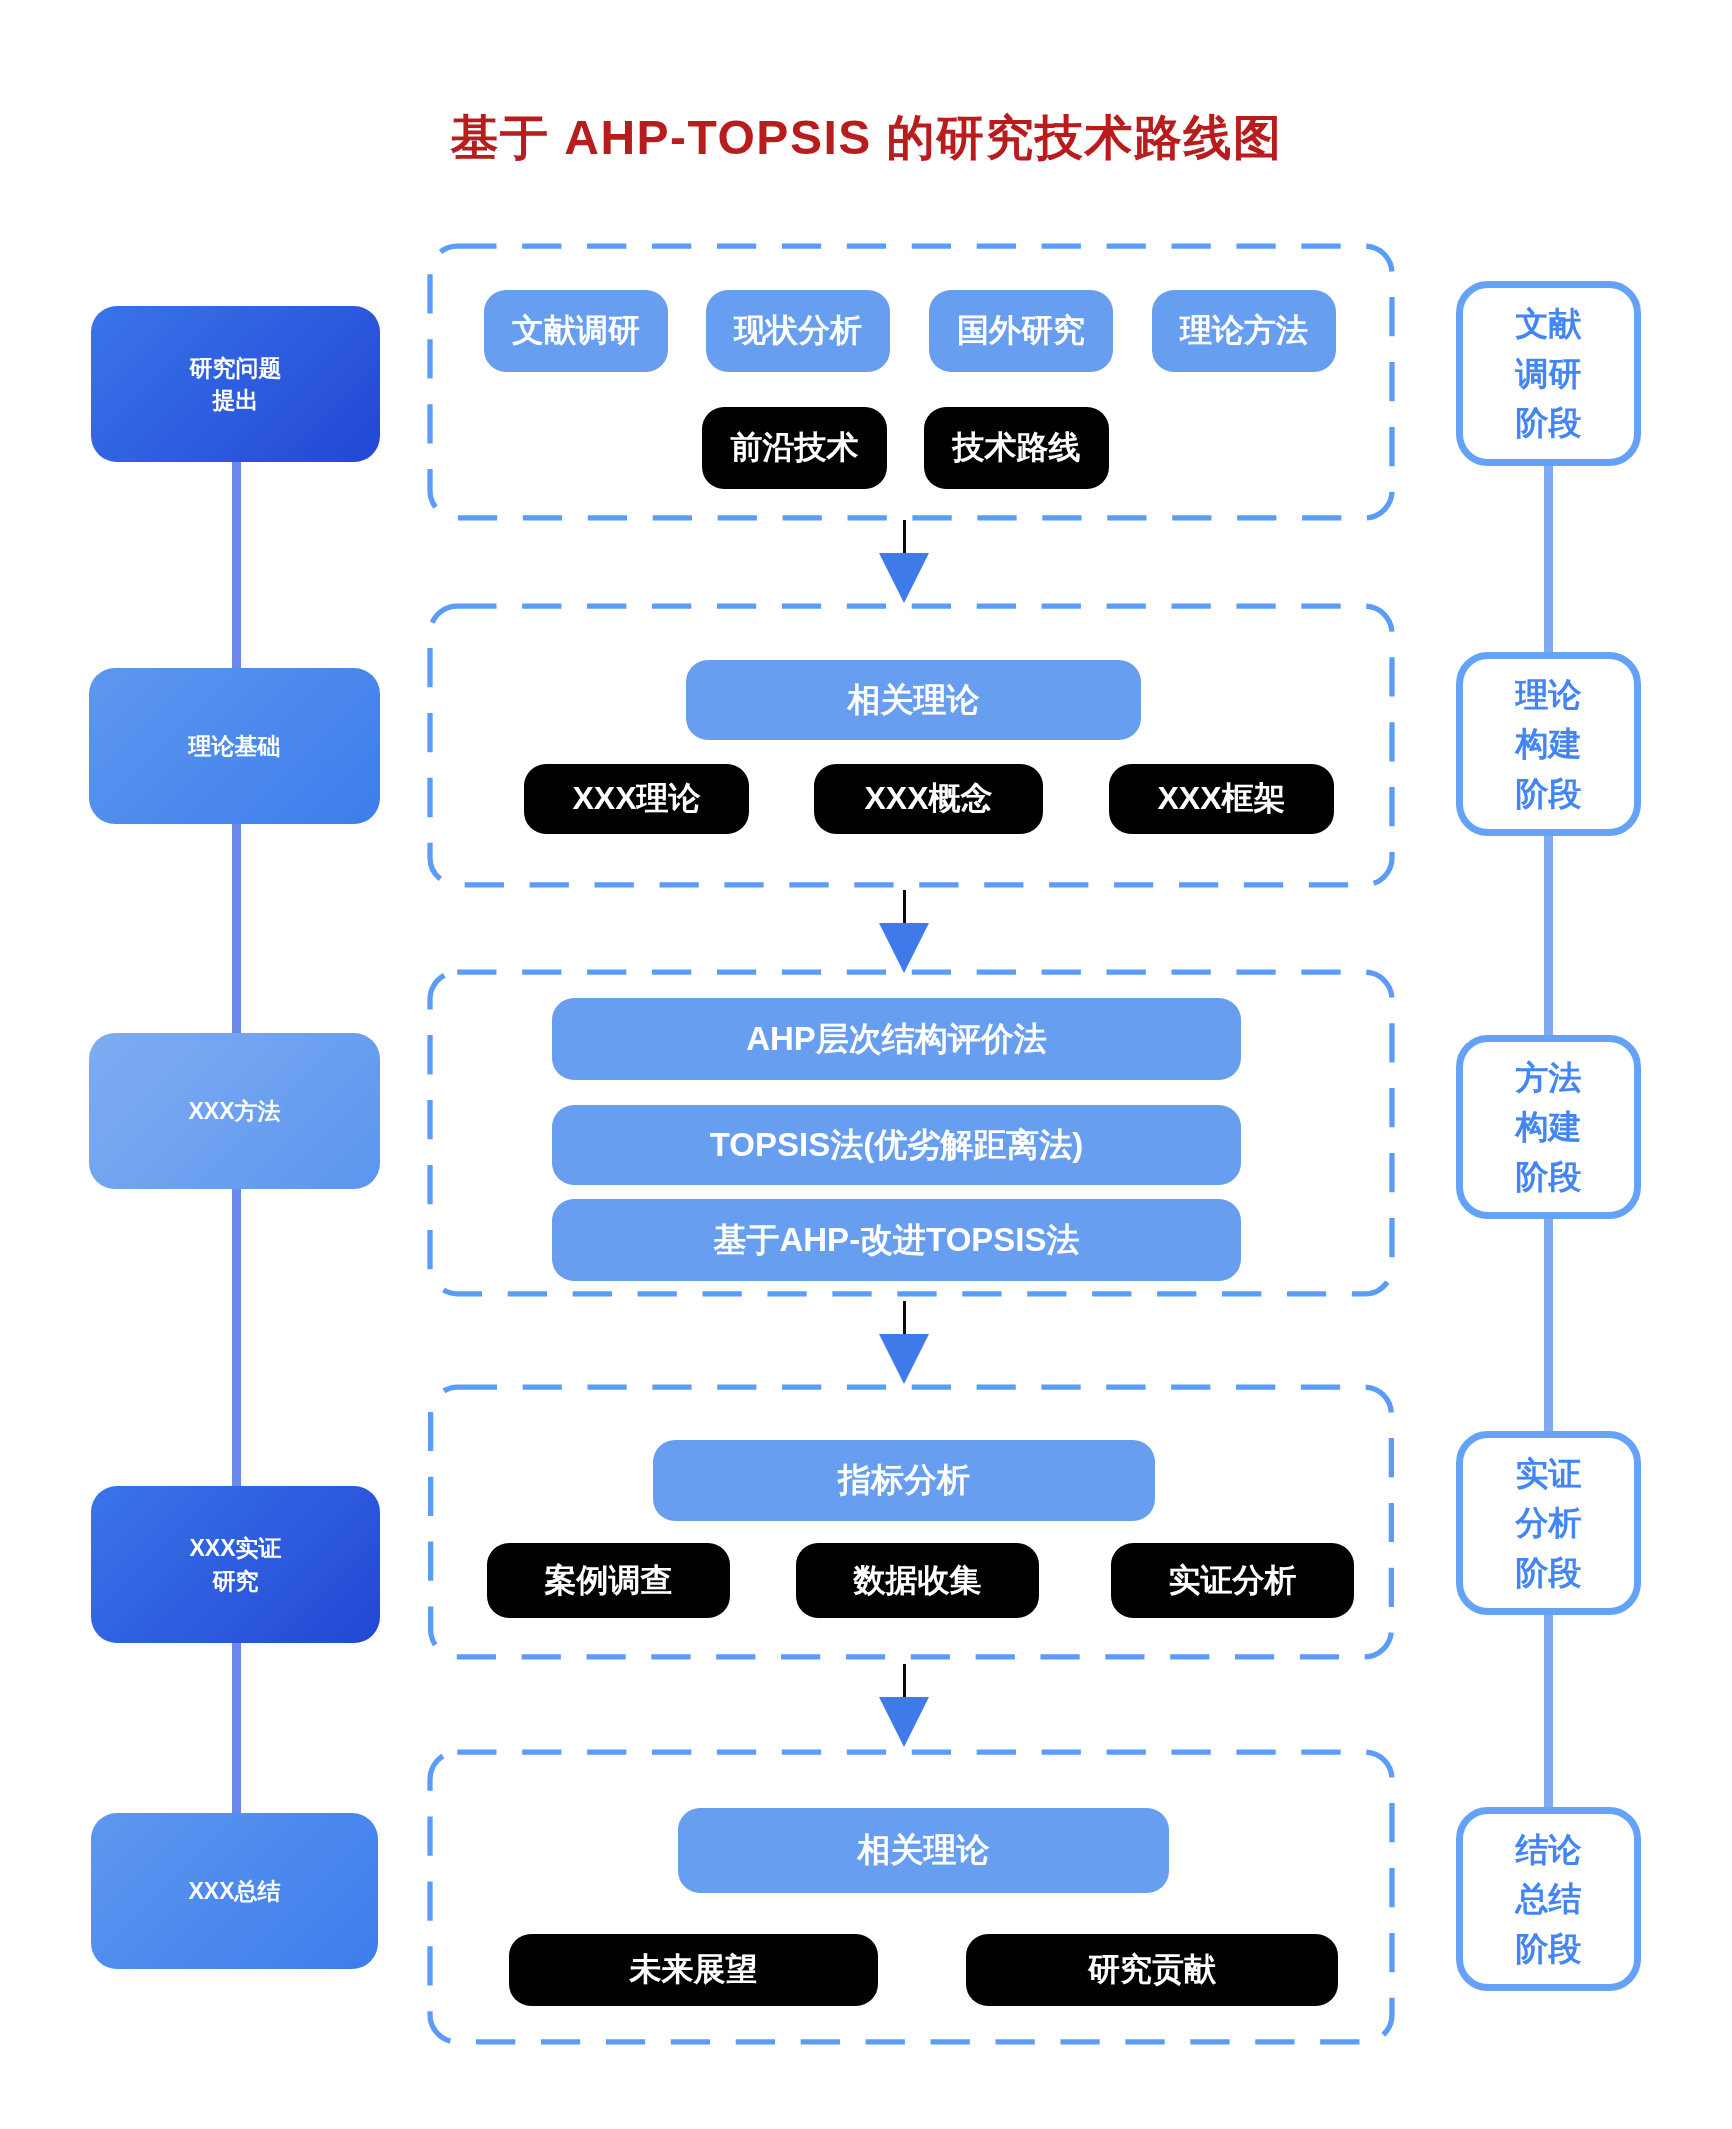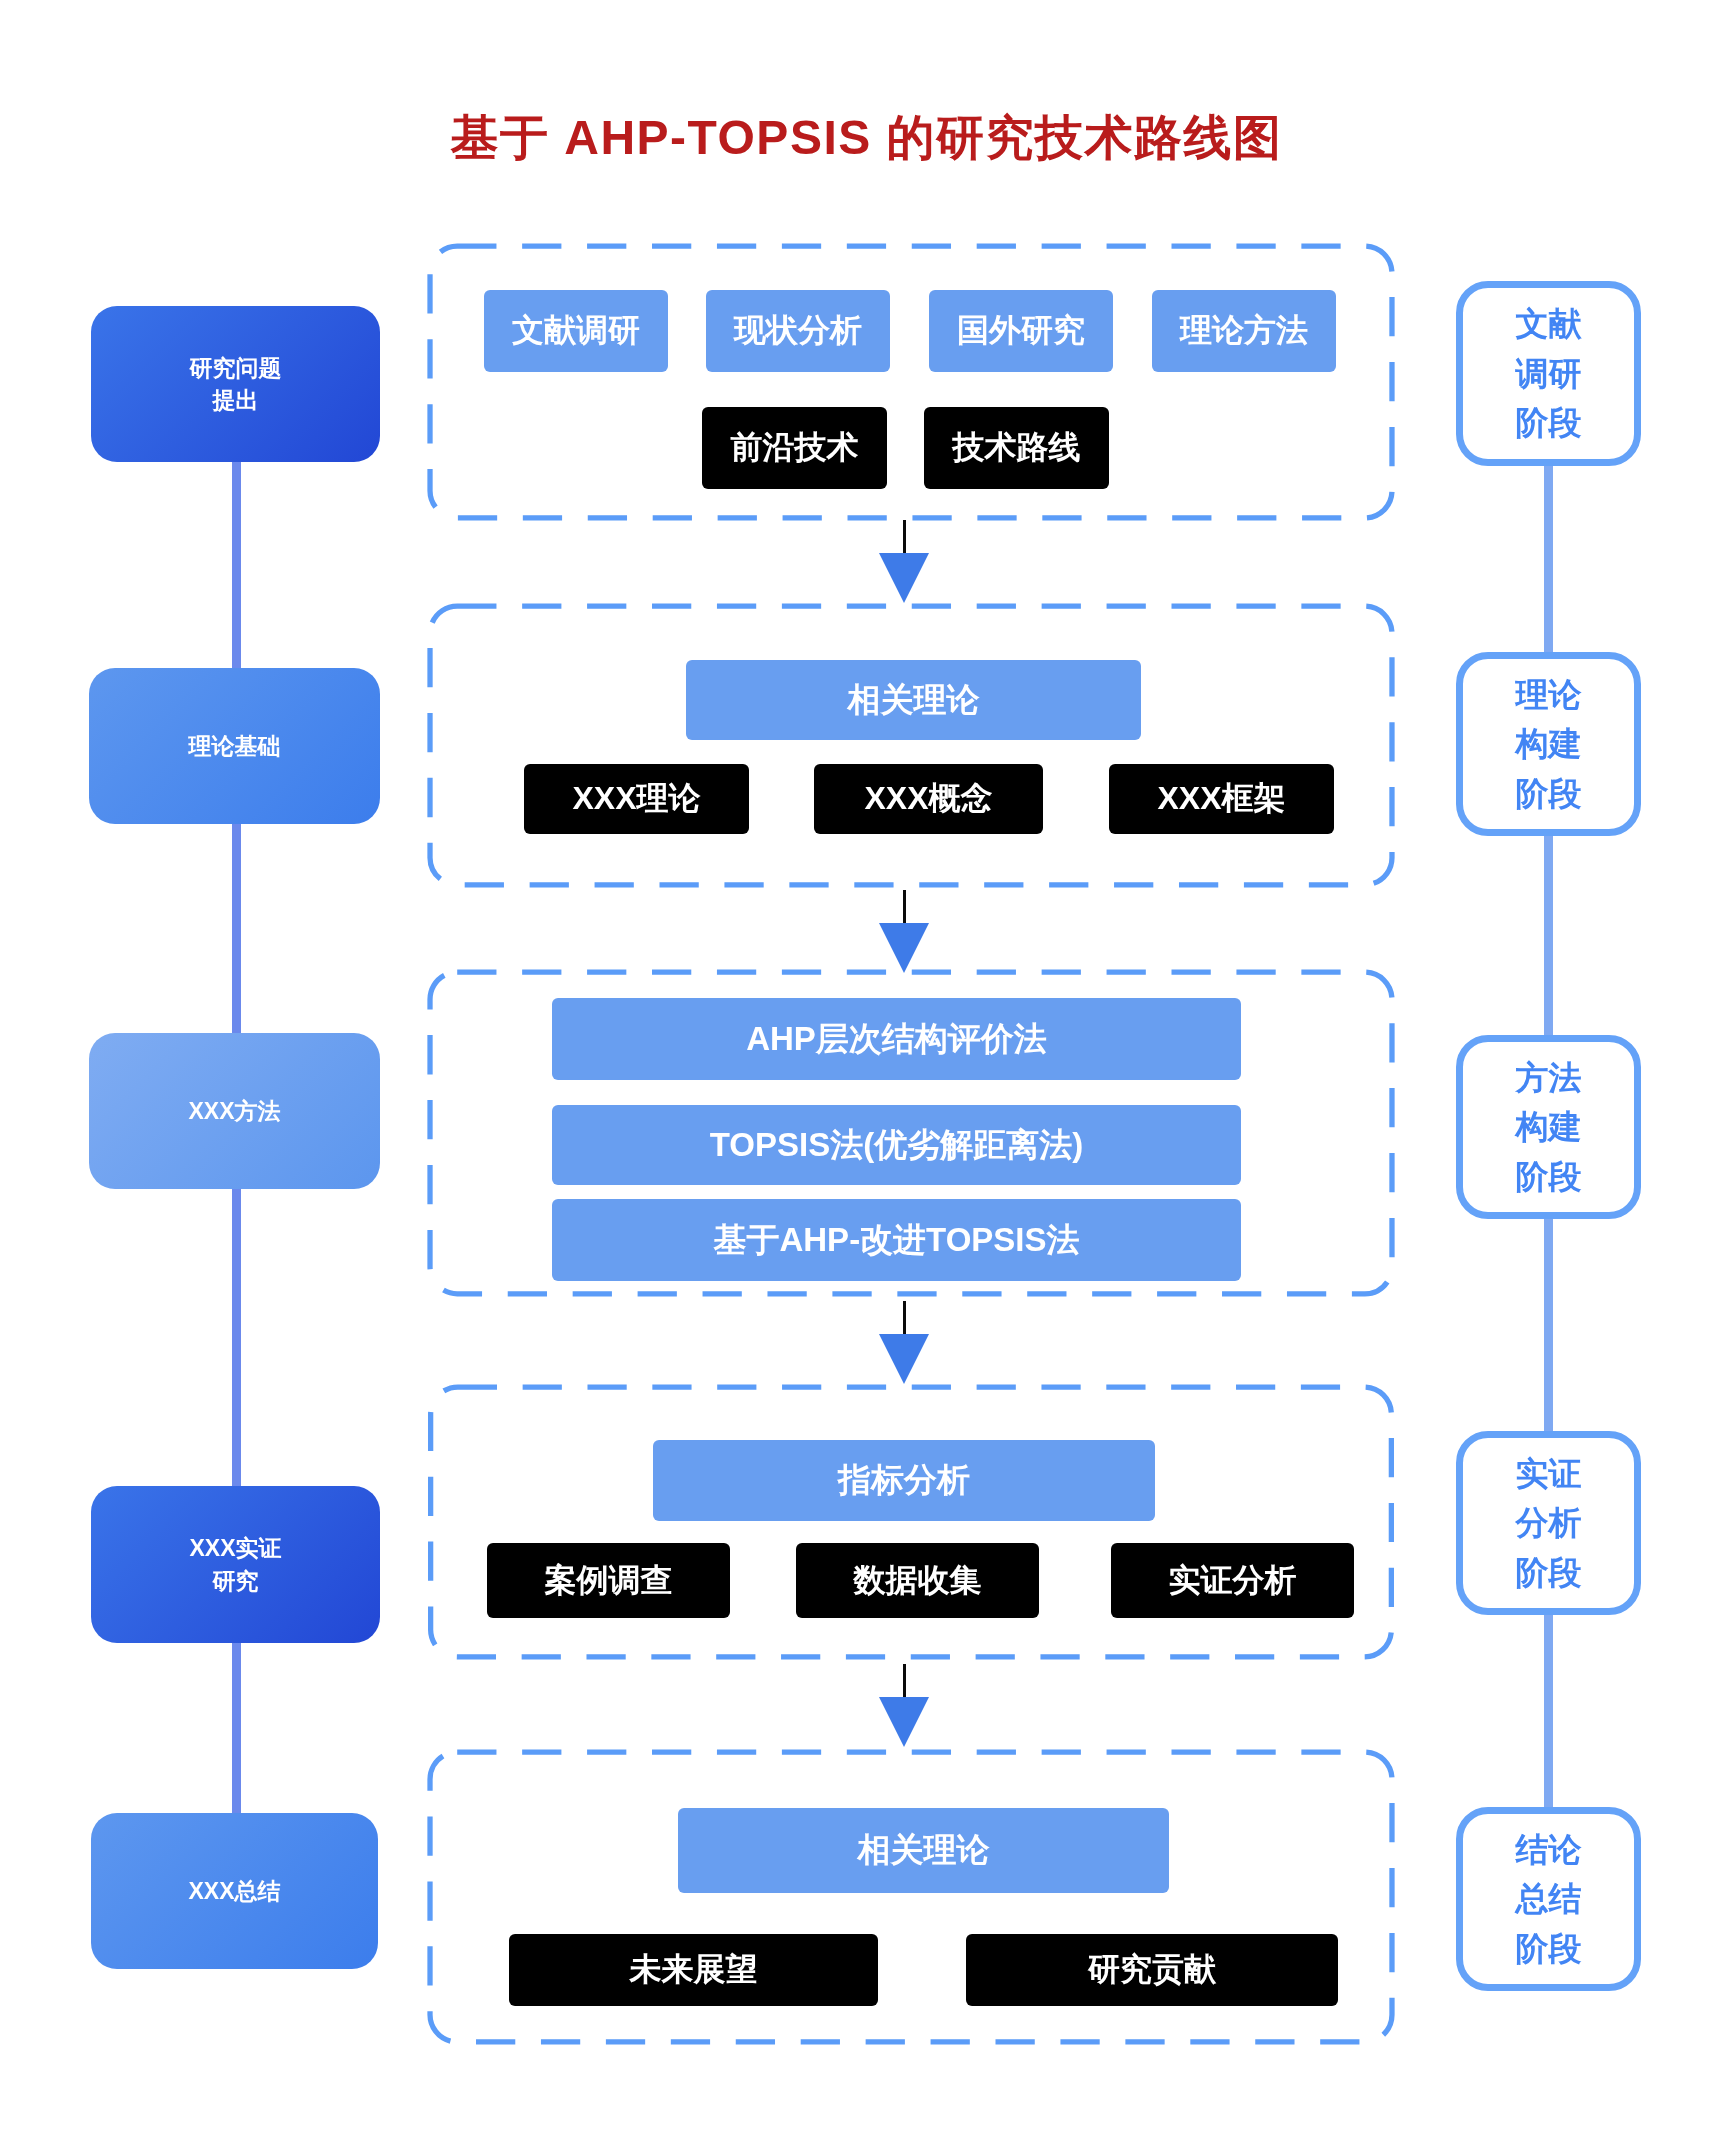--- a/index.html
+++ b/index.html
@@ -20,21 +20,21 @@
     border-radius:26px;white-space:pre-line;line-height:1.4;
   }
   .stage.dark{background:linear-gradient(135deg,#3A74E9 0%,#2247D5 100%);}
   .stage.mid{background:linear-gradient(135deg,#5D97EF 0%,#3C7DEC 100%);}
   .stage.lite{background:linear-gradient(135deg,#7FACF2 0%,#5C96EE 100%);}
   .dashed{position:absolute;z-index:1;}
   .dash-svg{position:absolute;left:0;top:0;}
   .box{
     position:absolute;display:flex;align-items:center;justify-content:center;
     color:#ffffff;font-weight:700;font-size:32px;text-align:center;
-    border-radius:6px;z-index:2;
+    border-radius:22px;z-index:2;
   }
   .box.wide{font-size:33px;}
   .box.mid{background:#689EF0;}
   .box.light{background:#000000;}
   .phase{
     position:absolute;z-index:2;display:flex;align-items:center;justify-content:center;
     background:#ffffff;border:7.6px solid #64A2F8;border-radius:32px;box-sizing:border-box;
     color:#4285F4;font-weight:700;font-size:33px;text-align:center;
     white-space:pre-line;line-height:1.5;
   }

